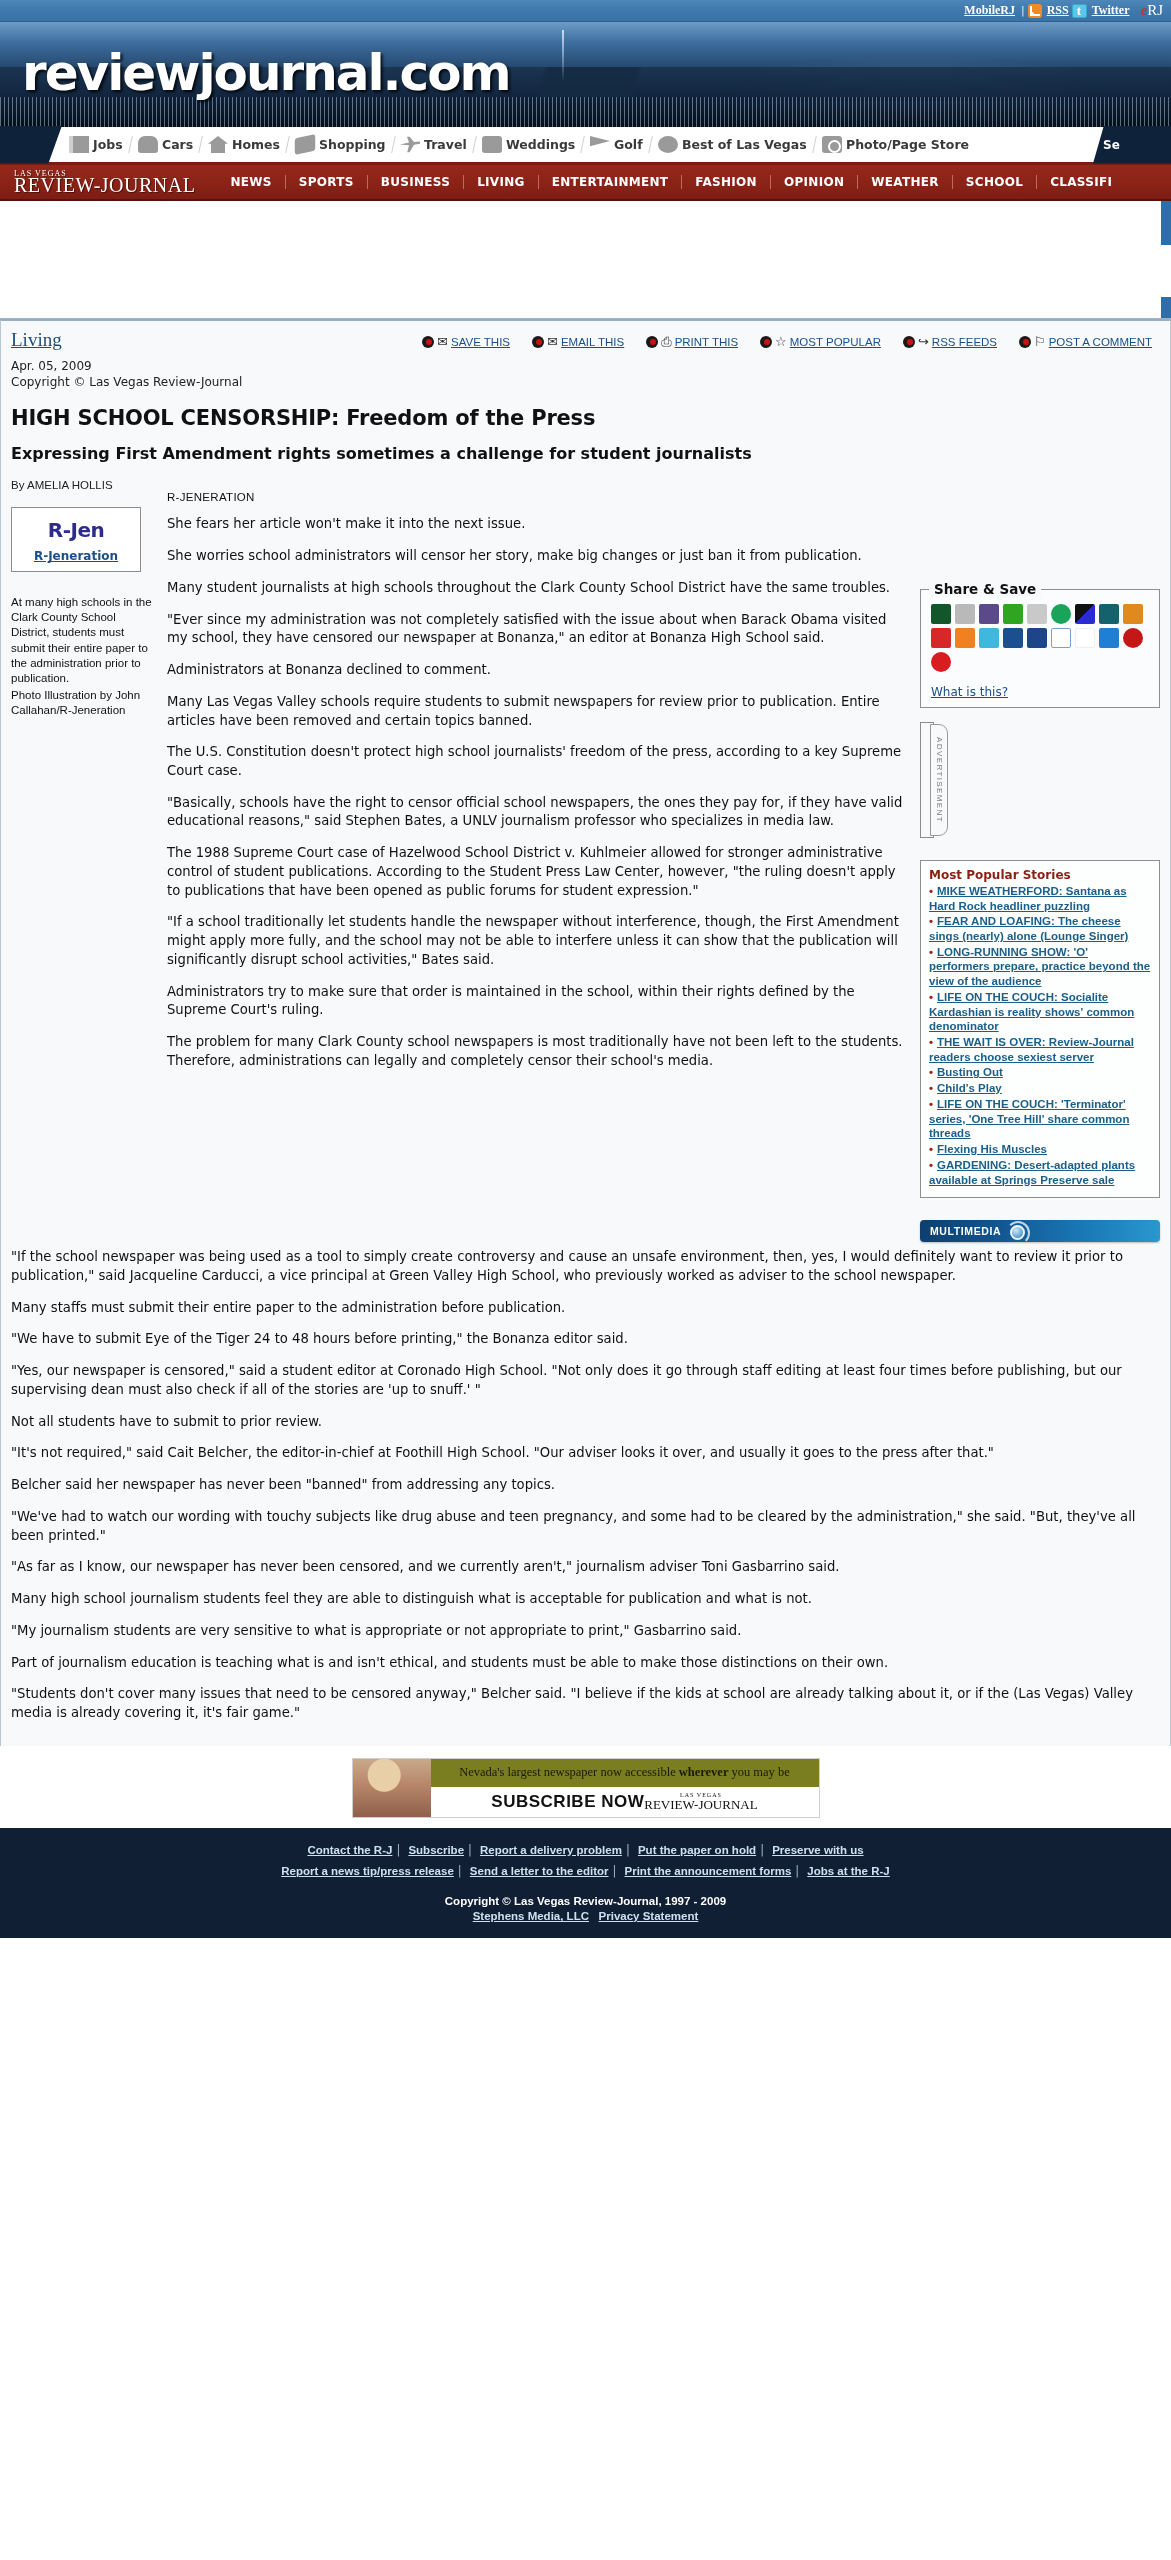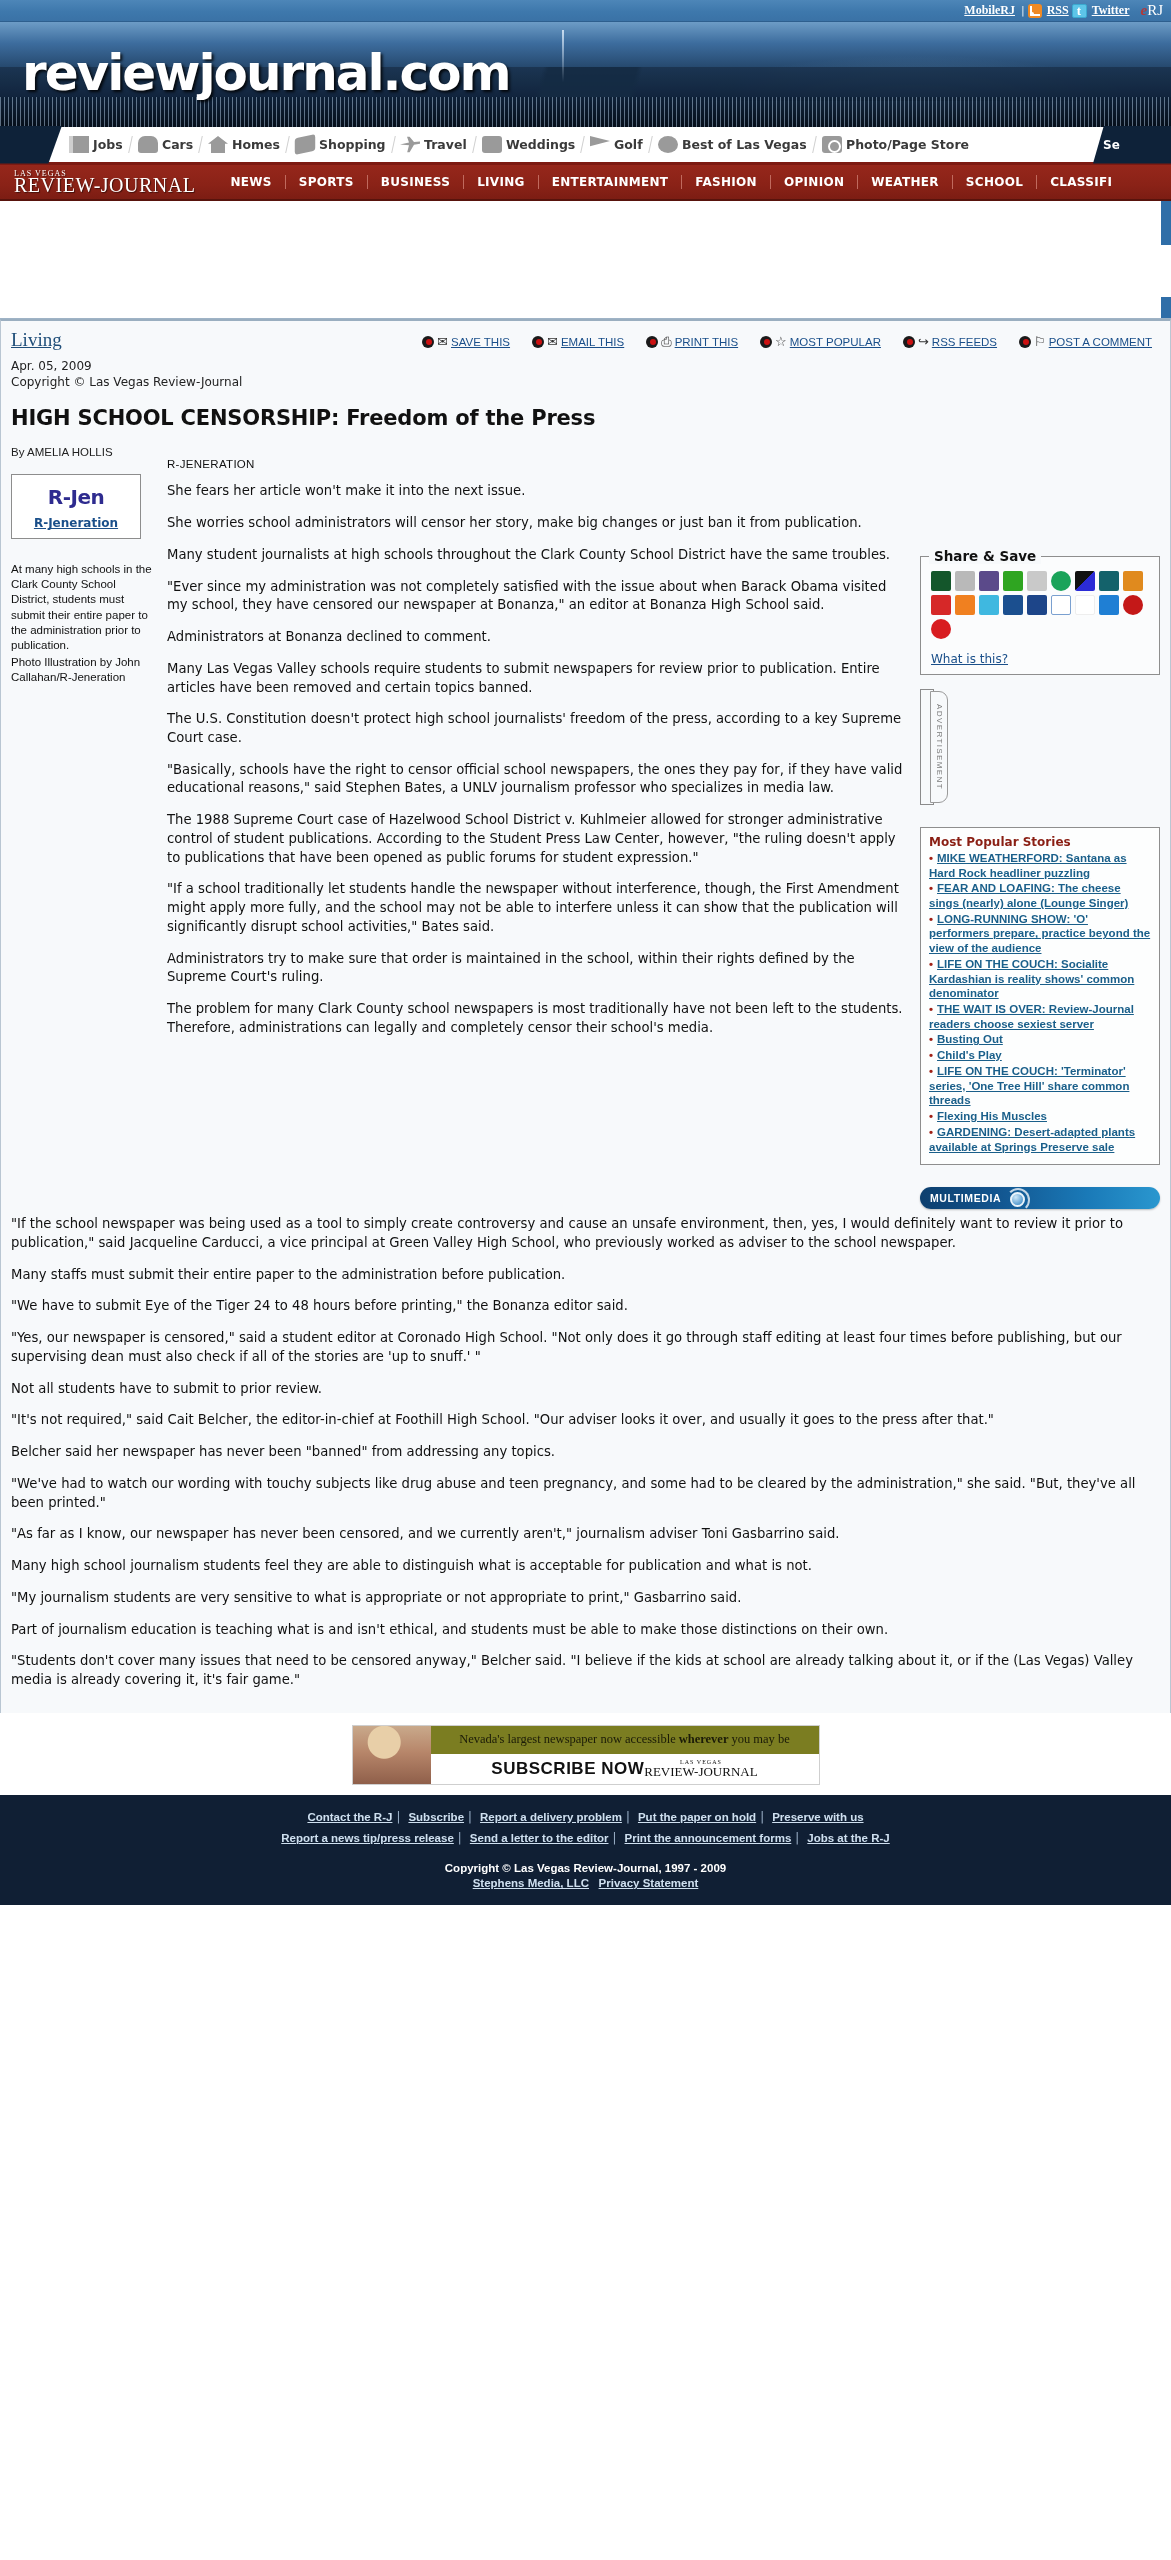--- a/index.html
+++ b/index.html
@@ -284,21 +284,21 @@
     border:1px solid #8e8e8e;background:#fdfefe;margin-top:18px;padding:7px 8px 9px;
   }
   .mpbox .ttl{ font-size:12px;font-weight:bold;color:#8a1f14;margin-bottom:2px; }
   .mpbox ul{ list-style:none;margin:0;padding:0; }
   .mpbox li{ font-size:11.5px;line-height:1.28;margin-bottom:1px;
     font-family:"Liberation Sans",sans-serif;}
   .mpbox li::before{ content:"\2022";color:#a02015;margin-right:4px;font-weight:bold; }
   .mpbox li a{ color:#1a5f8a;text-decoration:underline;font-weight:bold; }
 
   .mmbar{
-    margin-top:22px;height:22px;border-radius:11px;
+    margin-top:22px;height:22px;border-radius:4px;
     background:linear-gradient(to right,#0d3f6e 0%,#12538d 30%,#1a7ab8 70%,#2a97cf 100%);
     display:flex;align-items:center;padding-left:10px;position:relative;
     box-shadow:0 1px 2px rgba(0,0,0,.25);
   }
   .mmbar .txt{ color:#fff;font-size:10.5px;font-weight:bold;letter-spacing:.6px;
     font-family:"Liberation Sans",sans-serif; }
   .mmbar .rings{
     margin-left:7px;width:22px;height:22px;position:relative;
   }
   .mmbar .rings::before{
@@ -478,20 +478,21 @@
       <a href="#">POST A COMMENT</a>
     </span>
   </div>
 
   <div class="meta">
     <div>Apr. 05, 2009</div>
     <div>Copyright © Las Vegas Review-Journal</div>
   </div>
 
   <h1 class="headline">HIGH SCHOOL CENSORSHIP: Freedom of the Press</h1>
+  <h2 class="subhead">Expressing First Amendment rights sometimes a challenge for student journalists</h2>
   <div class="byline">By AMELIA HOLLIS</div>
 
   <div class="body-cols">
     <div class="leftcol">
       <div class="rjen-box">
         <div class="big">R-Jen</div>
         <div class="sub">R-Jeneration</div>
       </div>
     </div>
     <div class="midcol">

